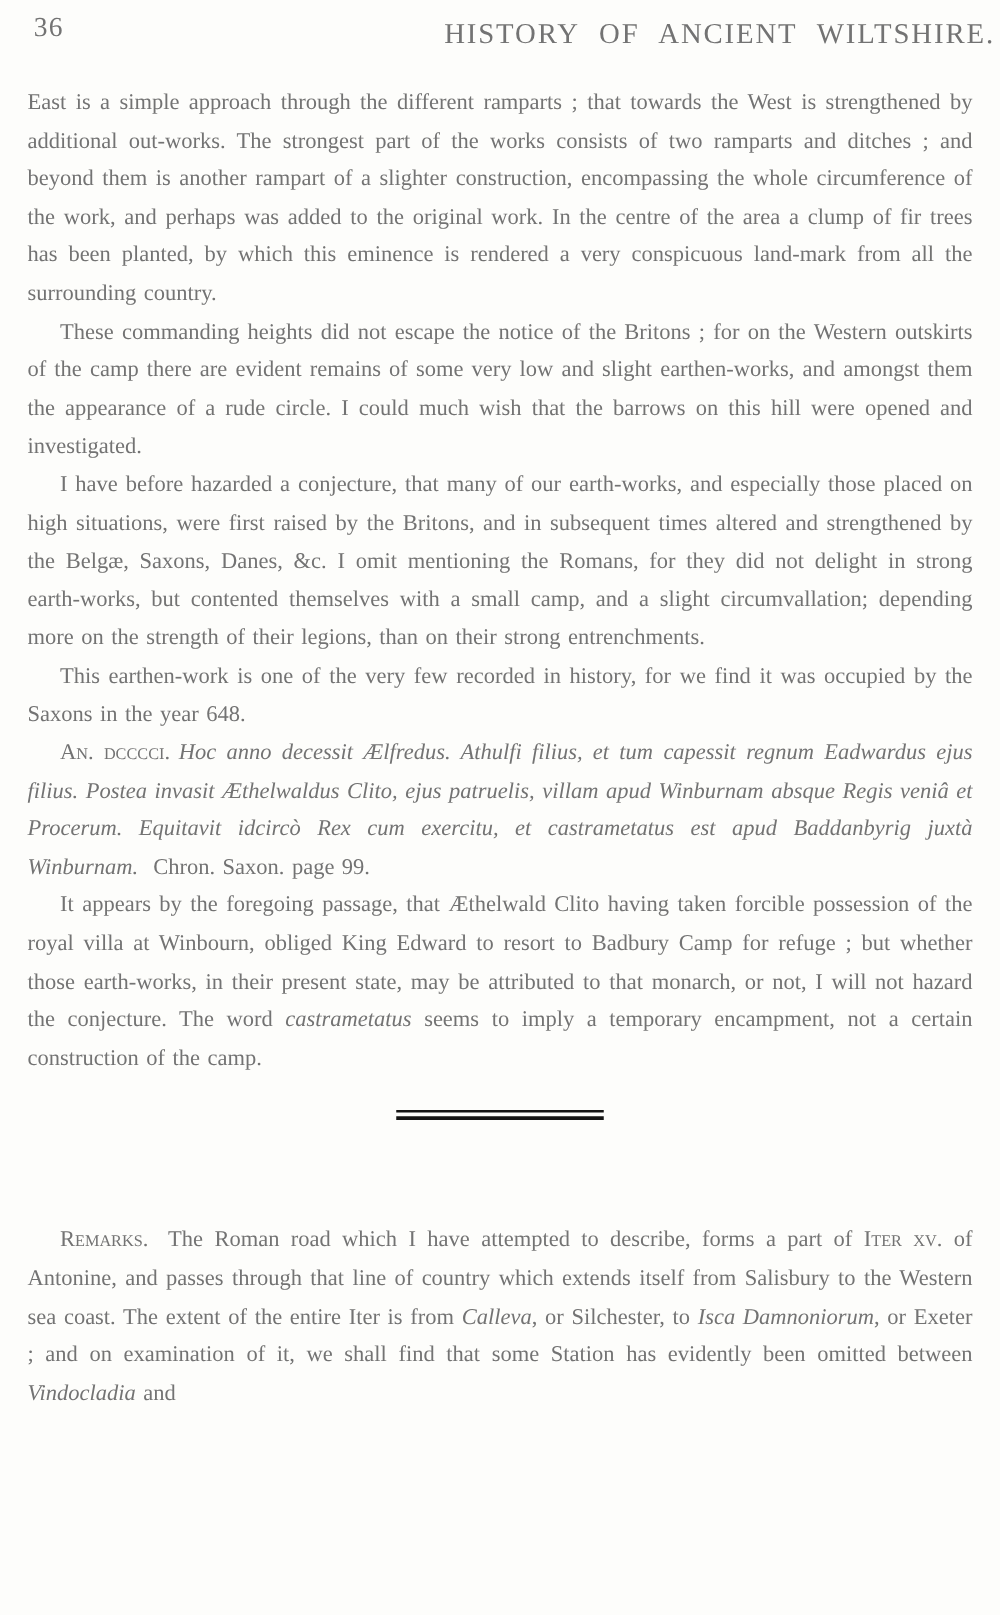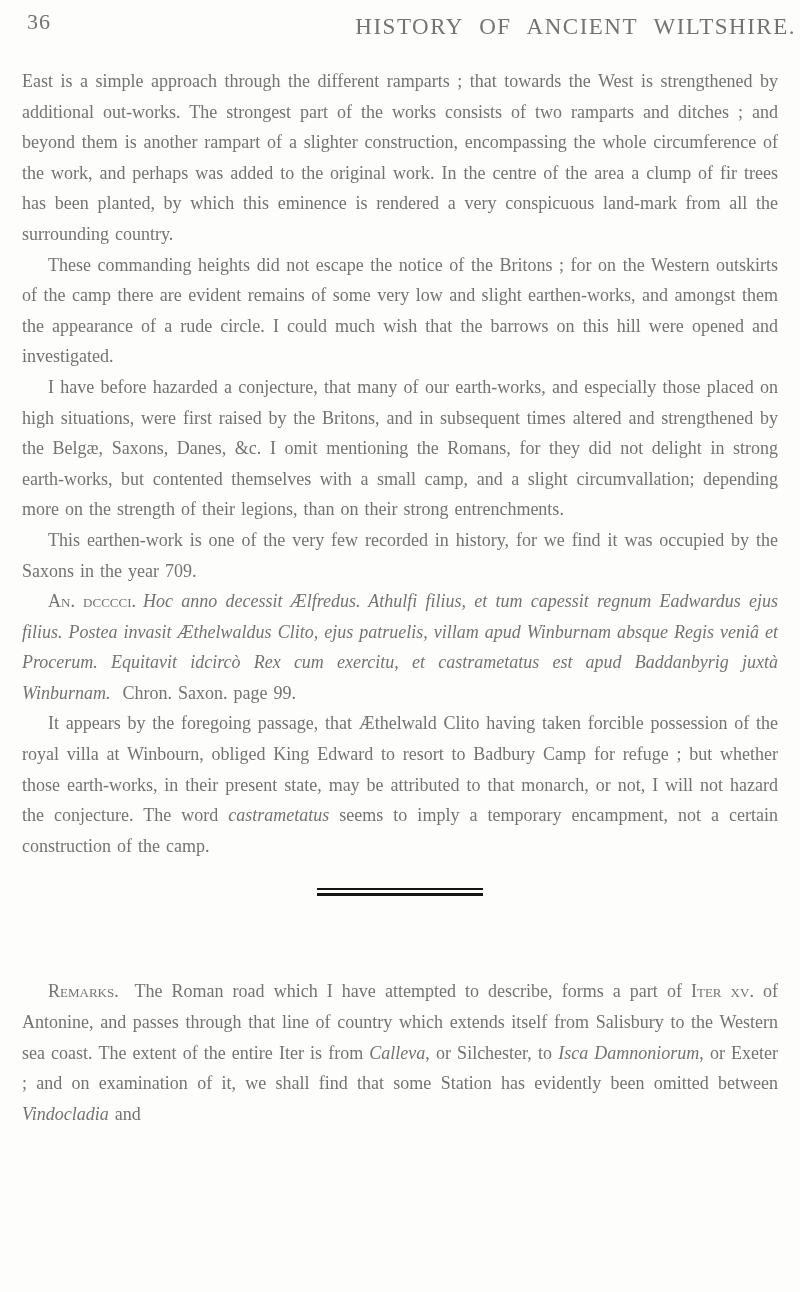--- a/index.html
+++ b/index.html
@@ -63,21 +63,21 @@
   <h1 class="running-head">HISTORY OF ANCIENT WILTSHIRE.</h1>
 
   <div class="text-block">
 
     <p class="continuation">East is a simple approach through the different ramparts ; that towards the West is strengthened by additional out-works. The strongest part of the works consists of two ramparts and ditches ; and beyond them is another rampart of a slighter construction, encompassing the whole circumference of the work, and perhaps was added to the original work. In the centre of the area a clump of fir trees has been planted, by which this eminence is rendered a very conspicuous land-mark from all the surrounding country.</p>
 
     <p>These commanding heights did not escape the notice of the Britons ; for on the Western outskirts of the camp there are evident remains of some very low and slight earthen-works, and amongst them the appearance of a rude circle. I could much wish that the barrows on this hill were opened and investigated.</p>
 
     <p>I have before hazarded a conjecture, that many of our earth-works, and especially those placed on high situations, were first raised by the Britons, and in subsequent times altered and strengthened by the Belgæ, Saxons, Danes, &amp;c. I omit mentioning the Romans, for they did not delight in strong earth-works, but contented themselves with a small camp, and a slight circumvallation; depending more on the strength of their legions, than on their strong entrenchments.</p>
 
-    <p>This earthen-work is one of the very few recorded in history, for we find it was occupied by the Saxons in the year 709.</p>
+    <p>This earthen-work is one of the very few recorded in history, for we find it was occupied by the Saxons in the year 648.</p>
 
     <p><span class="sc sc-label">An. dcccci.</span><span class="it">Hoc anno decessit Ælfredus. Athulfi filius, et tum capessit regnum Eadwardus ejus filius. Postea invasit Æthelwaldus Clito, ejus patruelis, villam apud Winburnam absque Regis veniâ et Procerum. Equitavit idcircò Rex cum exercitu, et castrametatus est apud Baddanbyrig juxtà Winburnam.</span><span class="citation">Chron. Saxon. page 99.</span></p>
 
     <p><span>It appears by the foregoing passage, that Æthelwald Clito having taken forcible possession of the royal villa at Winbourn, obliged King Edward to resort to Badbury Camp for refuge ; but whether those earth-works, in their present state, may be attributed to that monarch, or not, I will not hazard the conjecture. The word </span><span class="it">castrametatus</span><span> seems to imply a temporary encampment, not a certain construction of the camp.</span></p>
 
   </div>
 
   <div class="divider">
     <div class="rule-thin"></div>
     <div class="rule-thick"></div>

